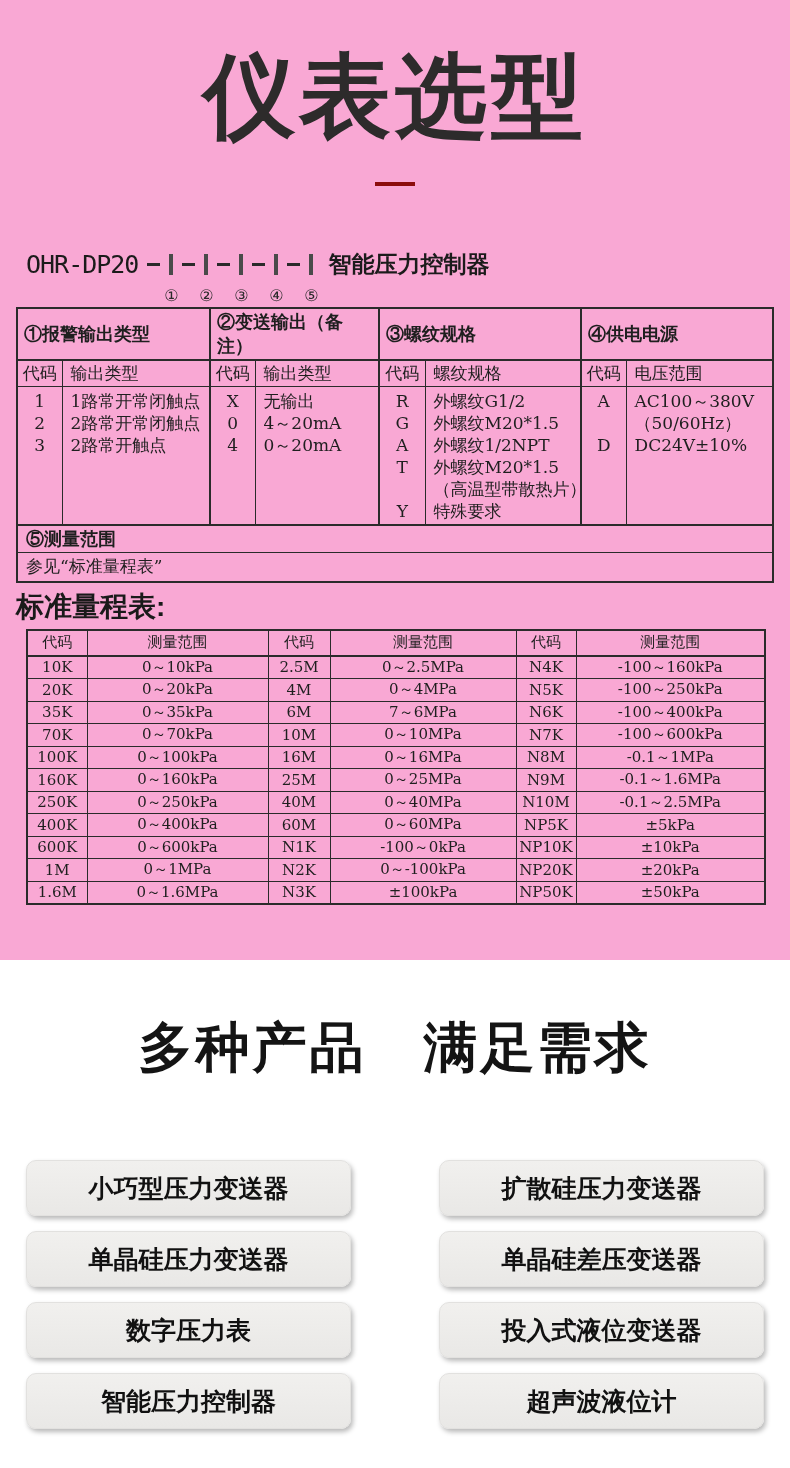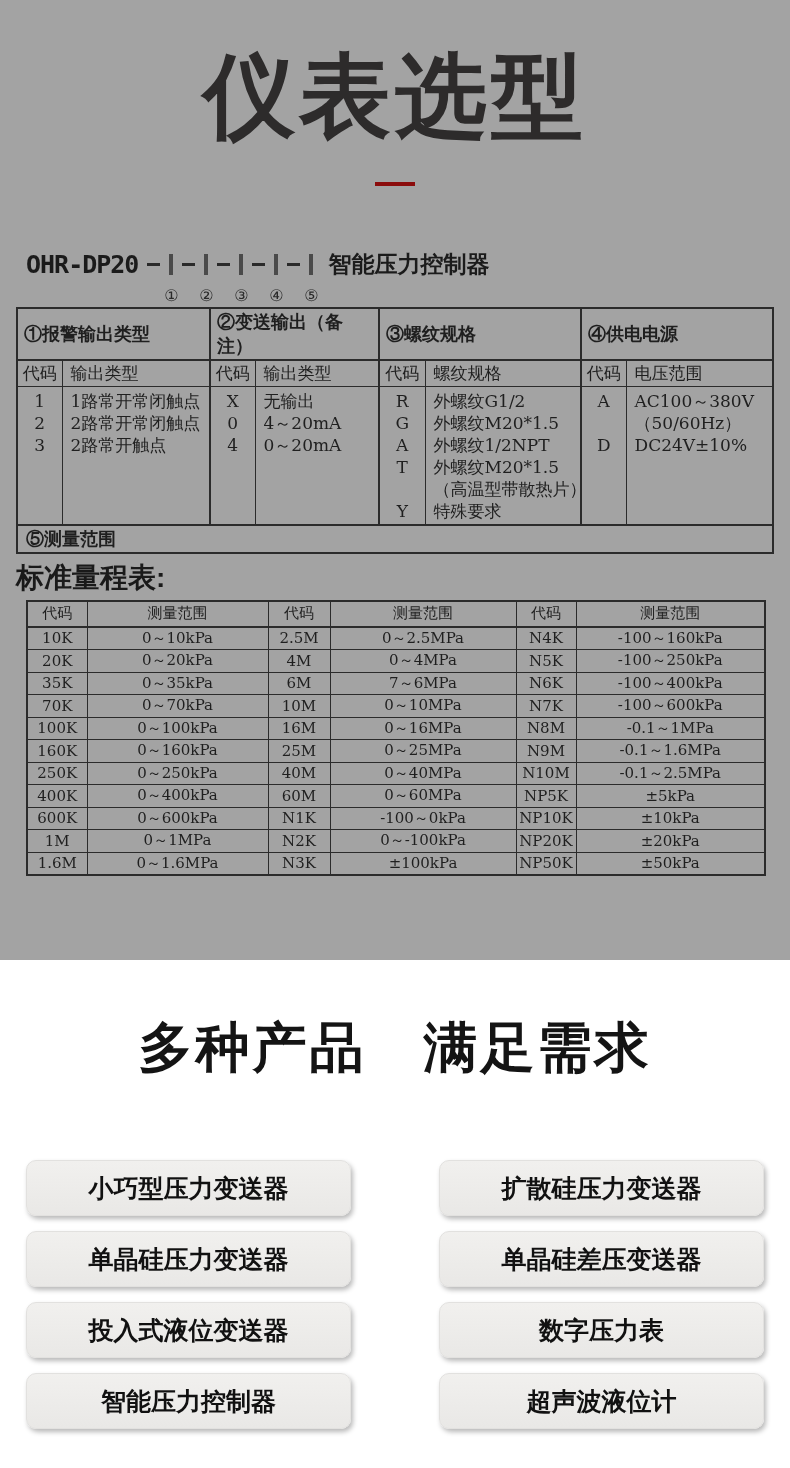--- a/index.html
+++ b/index.html
@@ -3,21 +3,21 @@
 <meta charset="utf-8">
 <style>
   html, body { margin:0; padding:0; background:#ffffff; }
   body {
     width:790px;
     font-family:"Liberation Sans", sans-serif;
     color:#1c1c1c;
     -webkit-font-smoothing:antialiased;
   }
   .top-section {
-    background:#a3a3a3;
+    background:#f9a8d4;
     height:960px;
     box-sizing:border-box;
     overflow:hidden;
   }
   .page-title {
     margin:0;
     padding-top:48px;
     text-align:center;
     font-size:92px;
     line-height:1.06;
@@ -32,21 +32,21 @@
   }
   .model-row {
     display:flex;
     align-items:center;
     margin:64px 0 0 26px;
     height:30px;
   }
   .model-prefix {
     font-family:"DejaVu Sans Mono", monospace;
     font-size:25px;
-    font-weight:bold;
+    font-weight:normal;
     color:#1b1b1b;
     letter-spacing:-1px;
     text-align:center;
   }
   .dash {
     width:13px; height:3px;
     background:#2a2a2a;
     margin:0 9px;
     flex:0 0 auto;
   }
@@ -306,20 +306,23 @@
       </td>
       <td>
         <div class="line desc-col">AC100～380V</div>
         <div class="line desc-col">（50/60Hz）</div>
         <div class="line desc-col">DC24V±10%</div>
       </td>
     </tr>
     <tr class="sel-range-title">
       <td colspan="8">⑤测量范围</td>
     </tr>
+    <tr class="sel-range-val">
+      <td colspan="8">参见“标准量程表”</td>
+    </tr>
   </tbody>
     </table>
 
 
   <div class="range-label">标准量程表:</div>
 
   <table class="range-table">
     <colgroup>
       <col style="width:60px">
         <col style="width:181px">
@@ -429,18 +432,18 @@
     </table>
 </div>
 
 <div class="bottom-section">
   <h2 class="products-heading">多种产品　满足需求</h2>
   <div class="btn-grid">
     <div class="product-btn">小巧型压力变送器</div>
     <div class="product-btn">扩散硅压力变送器</div>
     <div class="product-btn">单晶硅压力变送器</div>
     <div class="product-btn">单晶硅差压变送器</div>
+    <div class="product-btn">数字压力表</div>
     <div class="product-btn">投入式液位变送器</div>
-    <div class="product-btn">数字压力表</div>
     <div class="product-btn">智能压力控制器</div>
     <div class="product-btn">超声波液位计</div>
   </div>
 </div>
 
 </body></html>

